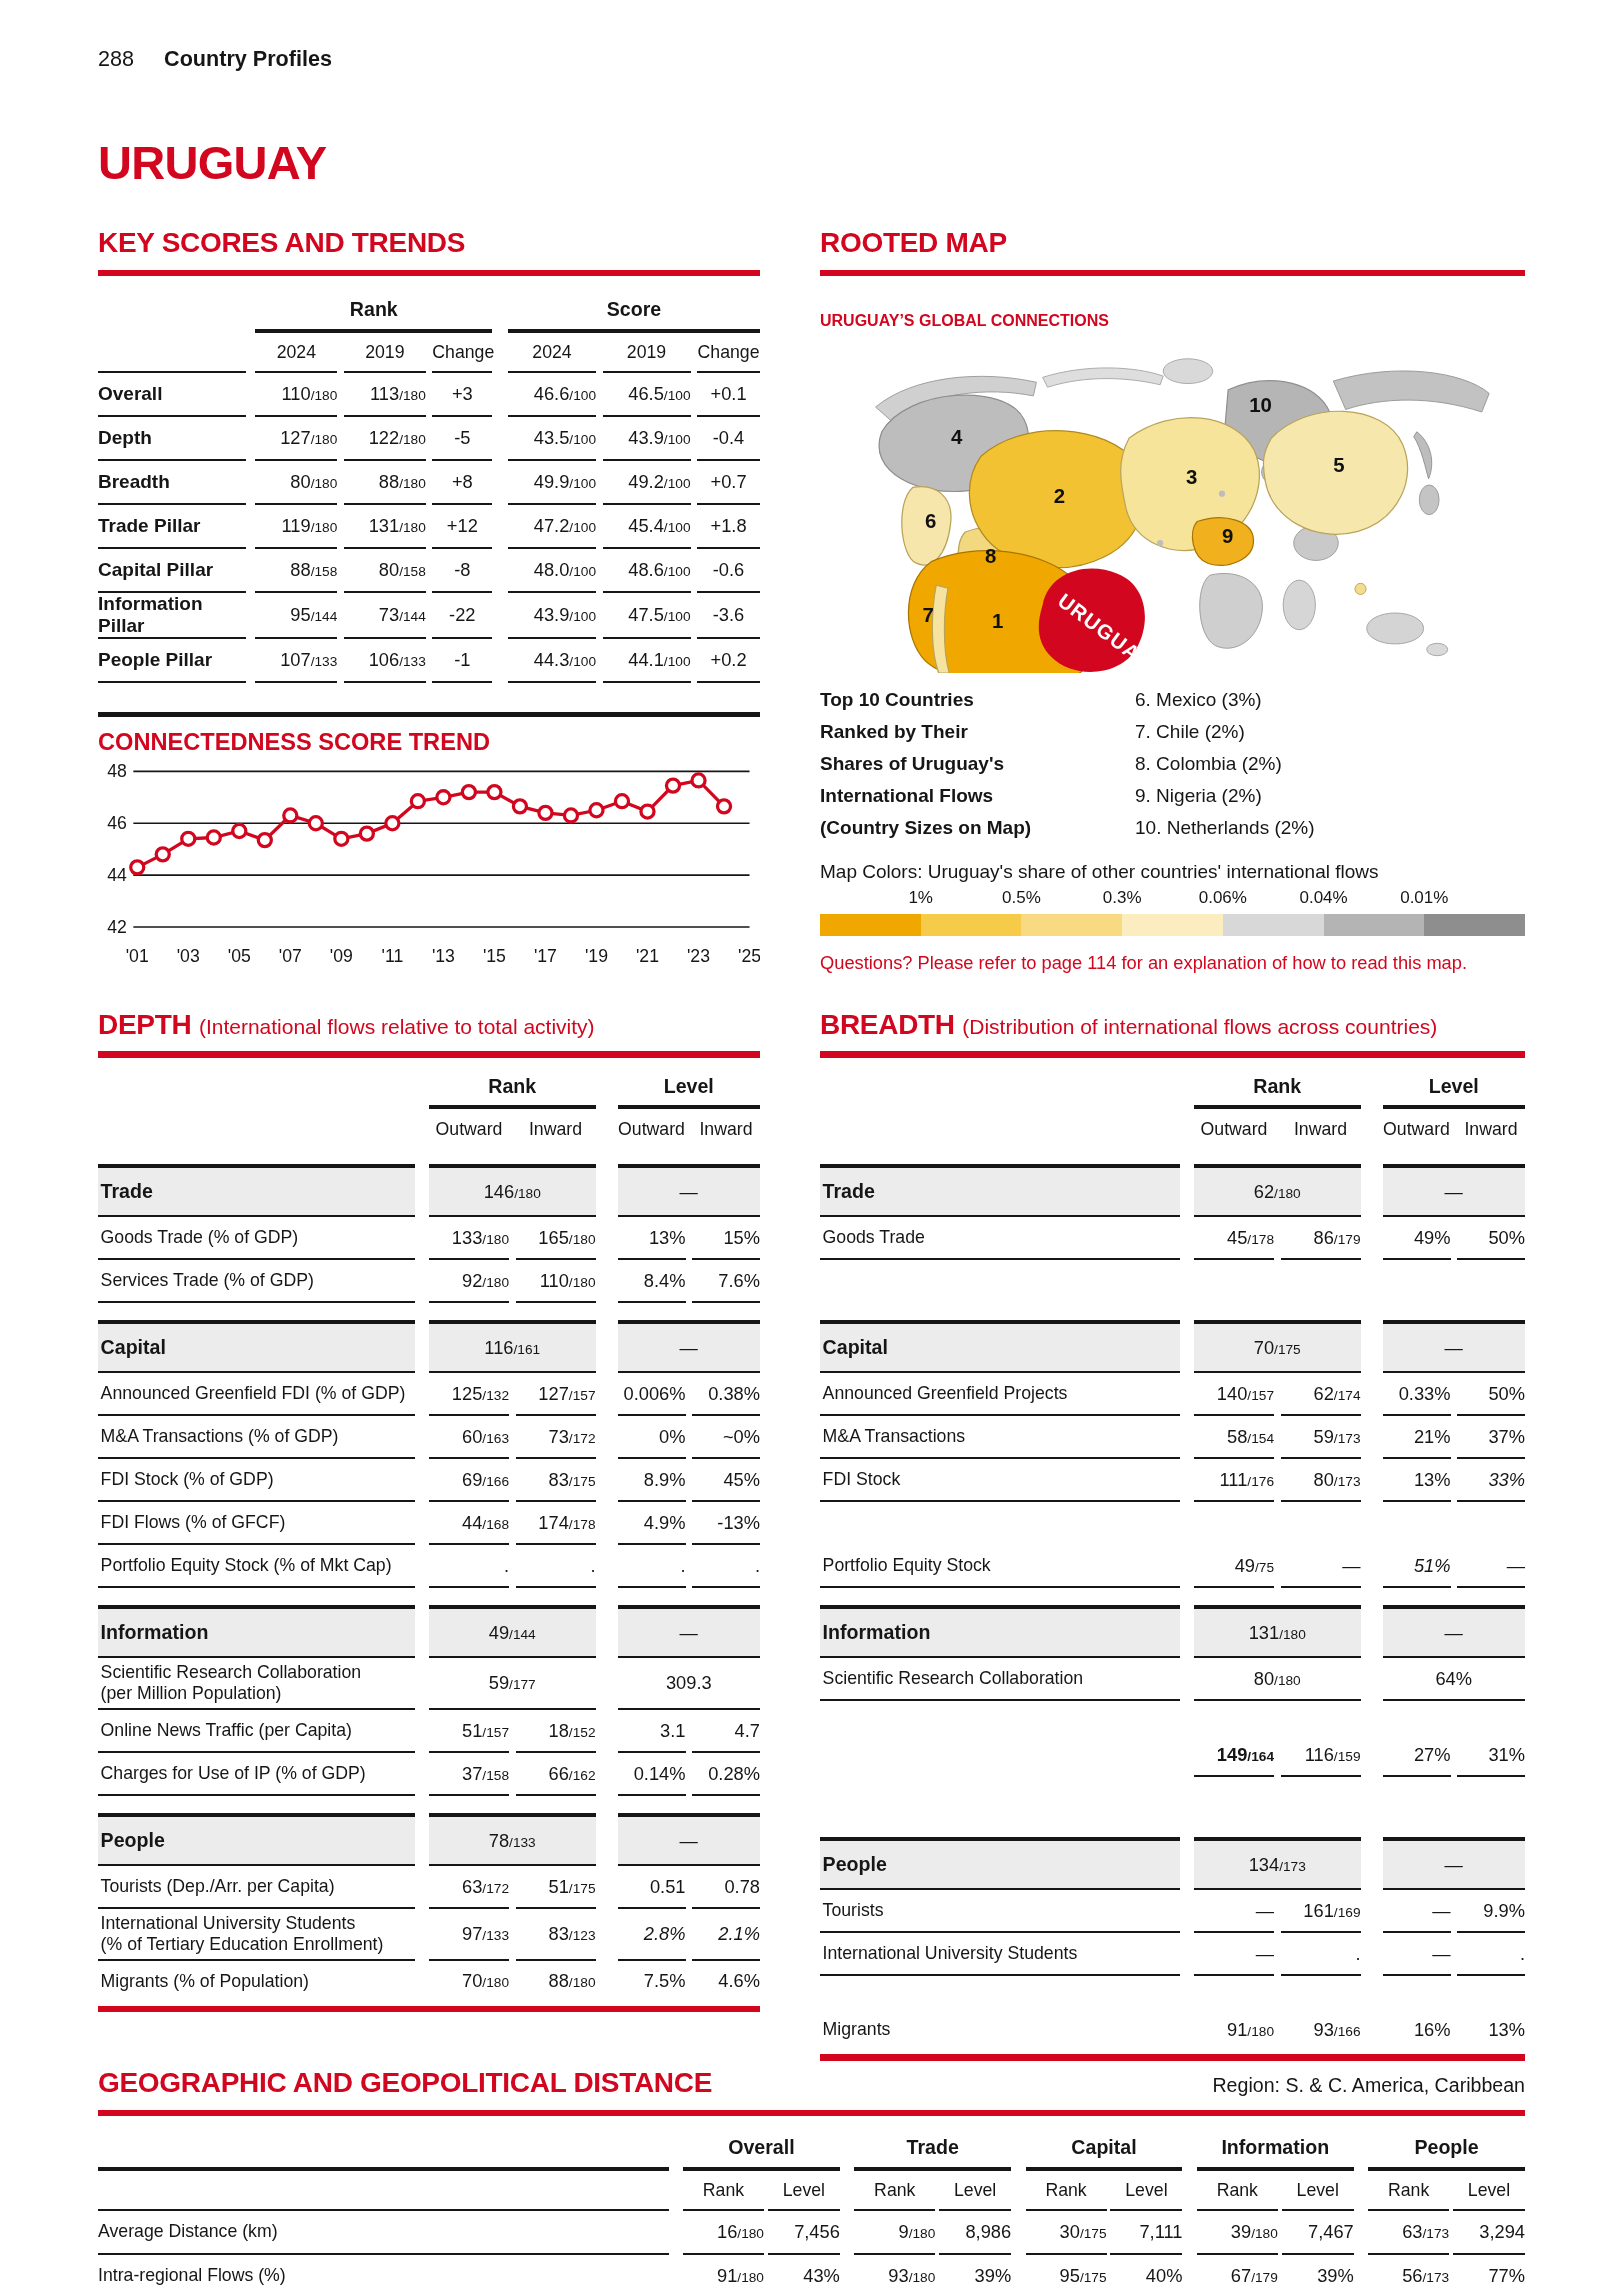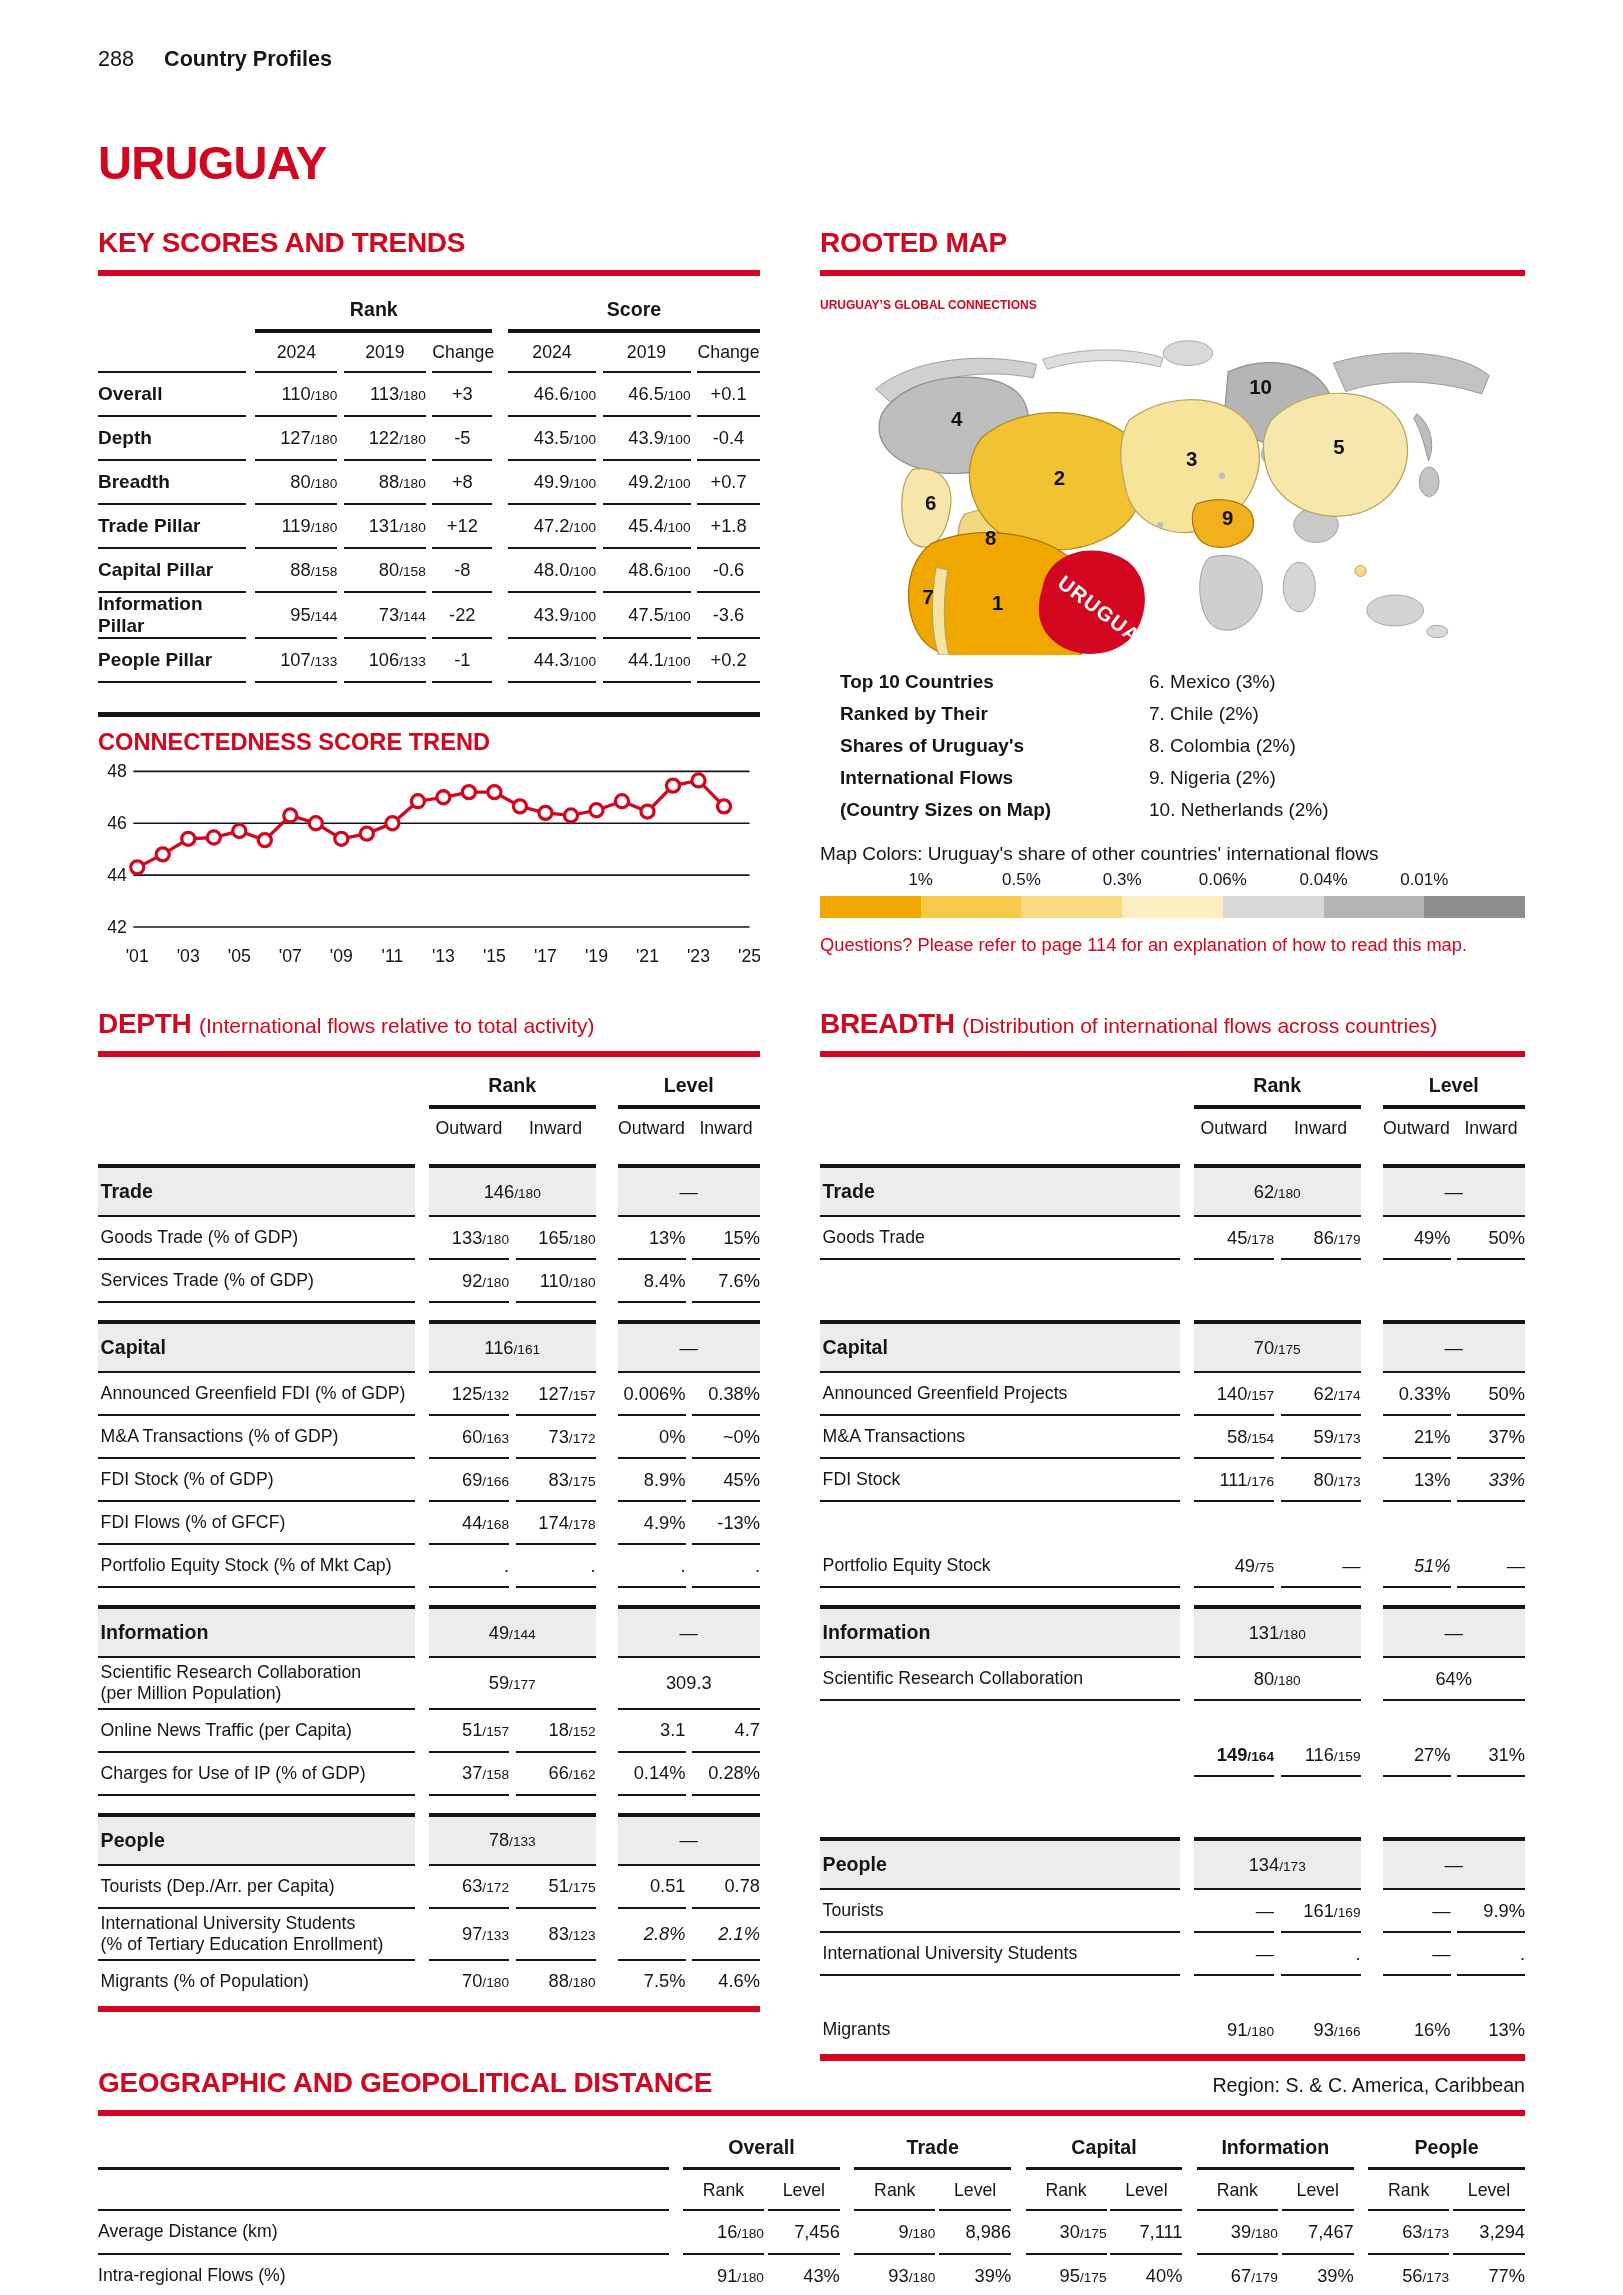--- a/index.html
+++ b/index.html
@@ -49,24 +49,24 @@
   .ks-val{display:flex;align-items:center;justify-content:flex-end;border-bottom:2px solid var(--ink);min-height:42px;}
   .ks-val.chg{justify-content:center;}
 
   
   .trend-head{margin-top:29px;}
   .trendtitle{color:var(--red);font-size:23.6px;font-weight:800;margin-top:11.8px;}
   #trend-svg{display:block;margin-top:6.5px;}
   .ax{font-size:27px;fill:var(--ink);font-family:"Liberation Sans",sans-serif;}
 
   
-  .mapsub{color:var(--red);font-size:12px;font-weight:800;margin-top:22px;}
+  .mapsub{color:var(--red);font-size:16px;font-weight:800;margin-top:36px;}
   #map-svg{display:block;margin-top:9.2px;width:100%;height:334px;}
   .map-num{font-size:33px;font-weight:700;fill:#111;font-family:"Liberation Sans",sans-serif;}
-  .legend{display:flex;gap:21px;margin-top:10.5px;margin-left:20px;}
+  .legend{display:flex;gap:27px;margin-top:10.5px;}
   .legend-title{width:288px;font-size:19px;font-weight:700;line-height:32px;}
   .legend-list{list-style:none;margin:0;padding:0;font-size:19px;line-height:32px;width:288px;}
   .legend-list.second{width:auto;}
   .mapcolors{font-size:19px;margin-top:17px;}
   .scale{position:relative;margin-top:5.2px;padding-top:26px;}
   .scale-labels{position:absolute;top:0;left:0;right:0;height:23.6px;}
   .scale-labels span{position:absolute;transform:translateX(-50%);font-size:17px;}
   .scale-bar{display:flex;height:22px;}
   .scale-bar div{flex:1;}
   .questions{color:var(--red);font-size:18.3px;margin-top:15.7px;}

